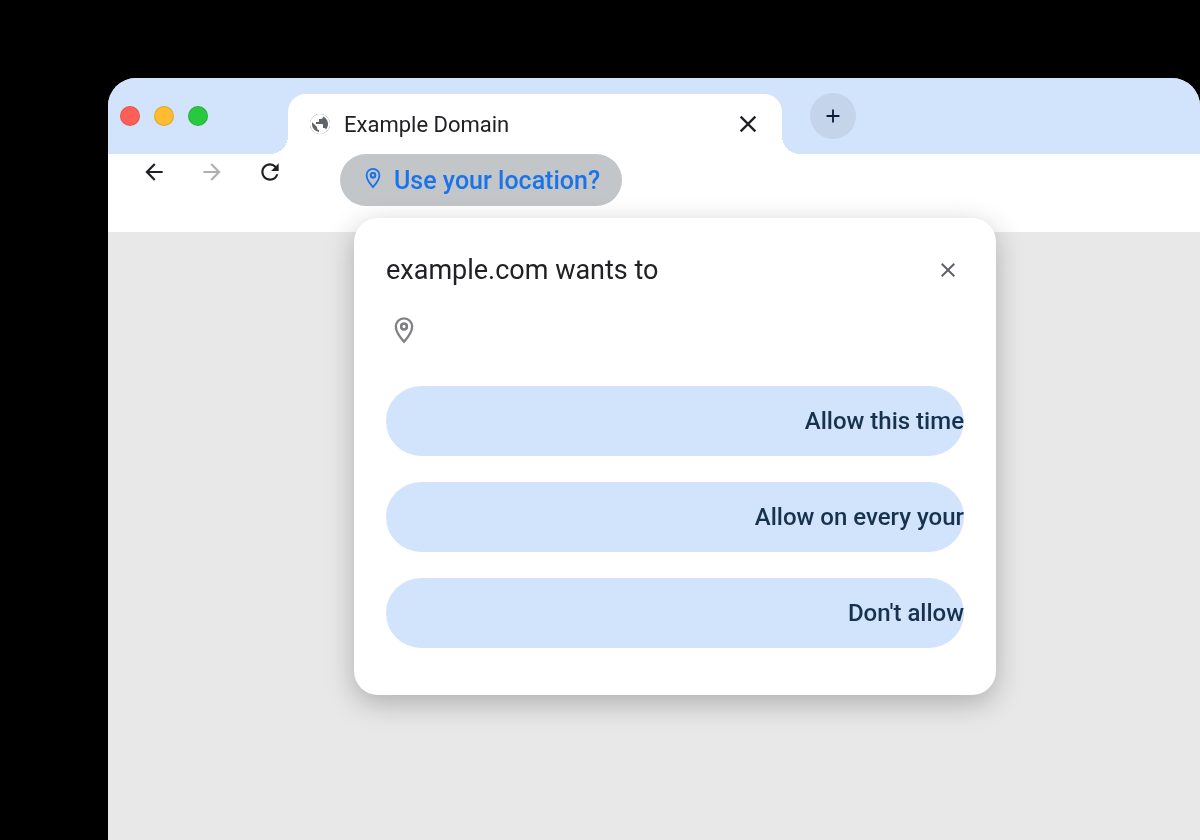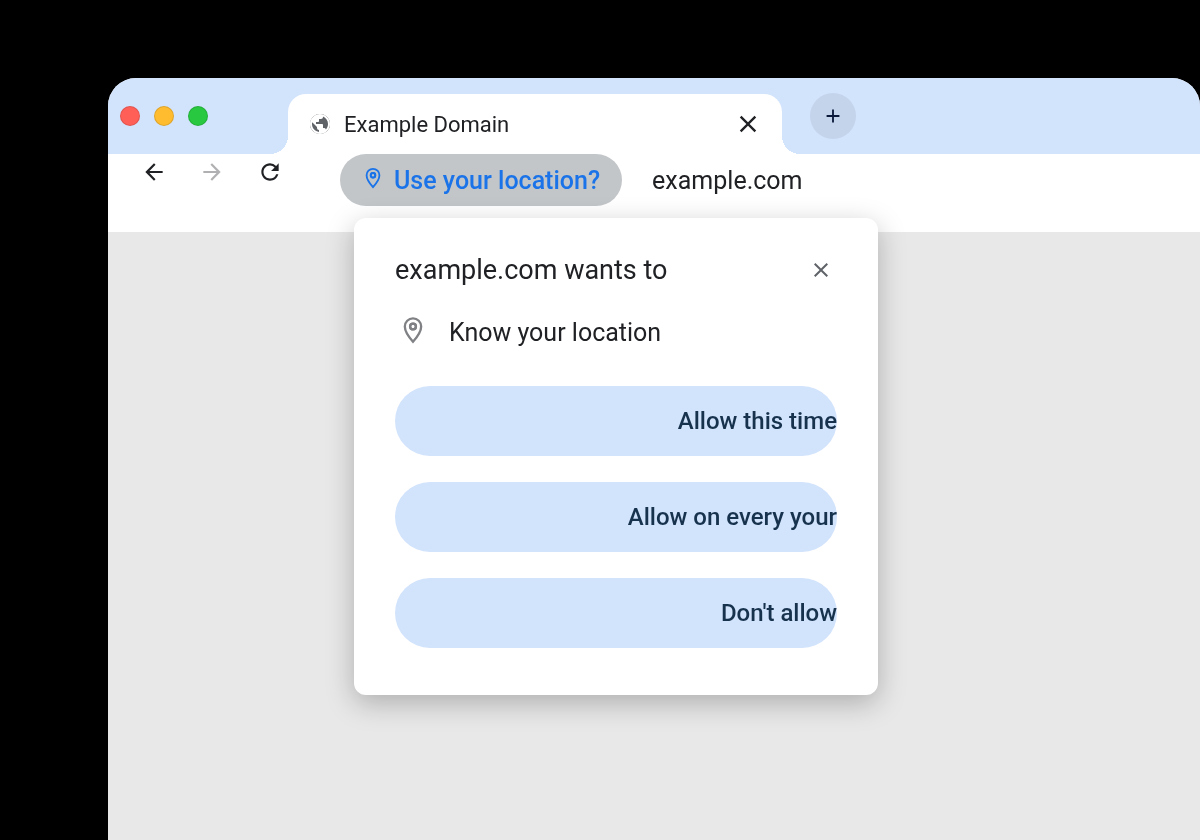--- a/index.html
+++ b/index.html
@@ -134,25 +134,25 @@
 }
 .content-area {
   background: #e8e8e8;
   height: calc(100% - 154px);
   position: relative;
 }
 .permission-popup {
   position: absolute;
   top: -14px;
   left: 246px;
-  width: 524px;
+  width: 642px;
   background: #fff;
-  border-radius: 12px;
+  border-radius: 24px;
   box-shadow: 0 8px 28px rgba(0,0,0,0.25);
-  padding: 36px 41px 40px;
+  padding: 36px 32px 40px;
 }
 .popup-header {
   display: flex;
   justify-content: space-between;
   align-items: center;
 }
 .popup-title {
   font-size: 27px;
   color: #202124;
   font-weight: 400;
@@ -247,42 +247,40 @@
     <div class="address-area">
       <div class="location-chip">
         <span>
           <svg viewBox="0 0 24 24" fill="none">
               <path d="M12 2C8.13 2 5 5.13 5 9c0 5.25 7 13 7 13s7-7.75 7-13c0-3.87-3.13-7-7-7zm0 9.5a2.5 2.5 0 110-5 2.5 2.5 0 010 5z" stroke="#1a73e8" stroke-width="2" fill="none"></path>
               <circle cx="12" cy="9" r="2.5" fill="none" stroke="#1a73e8" stroke-width="2"></circle>
             </svg>
         </span>
         <span class="location-chip-text">Use your location?</span>
       </div>
-      <span class="url-text">example.com</span>
     </div>
   </div>
 
   <div class="content-area">
     <div class="permission-popup">
       <div class="popup-header">
         <div class="popup-title">example.com wants to</div>
         <div class="popup-close">
           <svg viewBox="0 0 24 24">
               <path d="M19 6.41L17.59 5 12 10.59 6.41 5 5 6.41 10.59 12 5 17.59 6.41 19 12 13.41 17.59 19 19 17.59 13.41 12z" fill="#5f6368"></path>
             </svg>
         </div>
       </div>
       <div class="popup-perm">
         <span>
           <svg viewBox="0 0 24 24">
               <path d="M12 2C8.13 2 5 5.13 5 9c0 5.25 7 13 7 13s7-7.75 7-13c0-3.87-3.13-7-7-7zm0 9.5a2.5 2.5 0 110-5 2.5 2.5 0 010 5z" fill="none" stroke="#808185" stroke-width="2"></path>
               <circle cx="12" cy="9" r="2.5" fill="none" stroke="#808185" stroke-width="2"></circle>
             </svg>
         </span>
-        <span class="popup-perm-text">Know your location</span>
       </div>
       <button class="popup-btn">Allow this time</button>
       <button class="popup-btn">Allow on every your</button>
       <button class="popup-btn">Don't allow</button>
     </div>
   </div>
 
 </div>
 
 </body></html>

